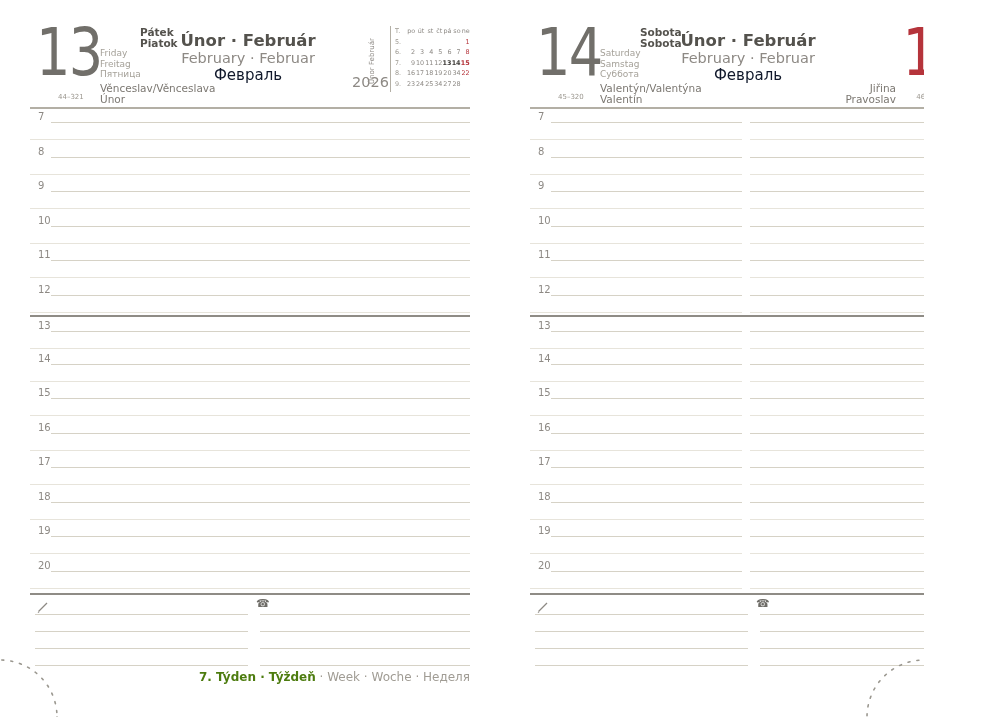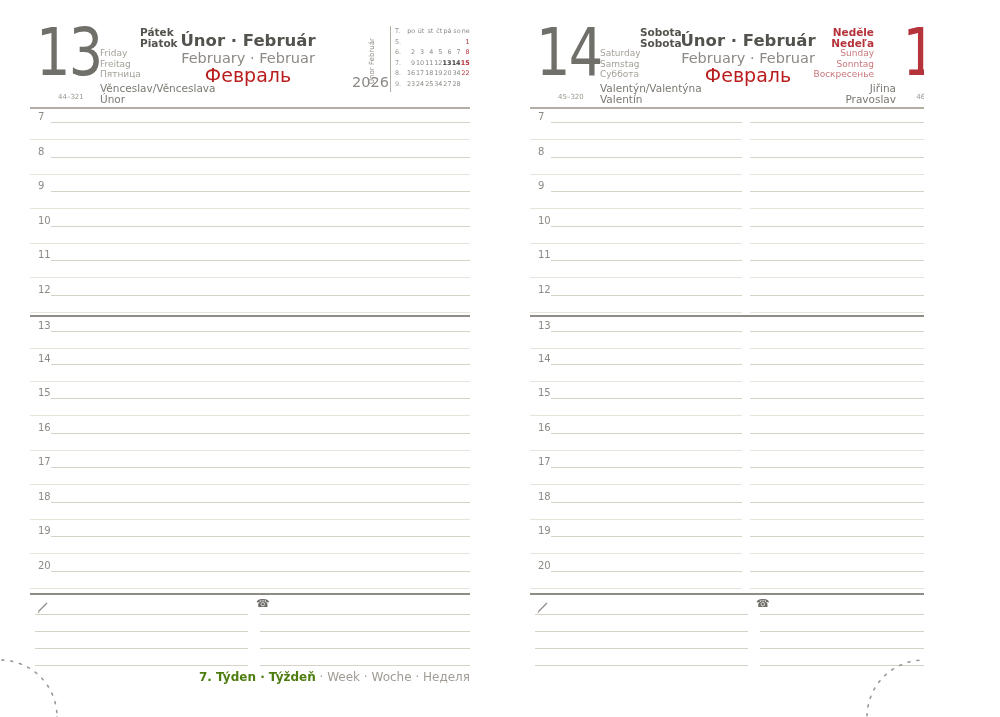--- a/index.html
+++ b/index.html
@@ -21,21 +21,21 @@
   .day-stack { position:absolute; left:70px; top:7px; line-height:10.6px; }
   .day-stack.right-align { left:auto; right:96px; text-align:right; }
   .day-stack .b { display:block; font-weight:bold; font-size:10.5px; color:#54524d;margin-left:40px; }
   .day-stack .l { display:block; font-size:9px; color:#a5a199; }
   .day-stack.red .b { color:#b5343b; }
   .day-stack.red .l { color:#c9787c; }
 
   .month-block { position:absolute; left:0; right:4px; top:11px; text-align:center; }
   .month-l1 { font-size:16.5px; font-weight:bold; color:#54524d; line-height:19px; }
   .month-l2 { font-size:14.5px; color:#8d8984; line-height:17px; }
-  .month-l3 { font-size:19px; color:#b91c1c; line-height:17px; }
+  .month-l3 { font-size:15px; color:#0f172a; line-height:17px; }
 
   
   .minical { position:absolute; right:0; top:4px; width:114px; height:82px; }
   .mc-rot {
     position:absolute; left:-12px; top:28px; width:56px;
     transform:rotate(-90deg); transform-origin:center;
     font-size:7px; color:#8d8984; line-height:8px; text-align:left;
   }
   .mc-rule { position:absolute; left:34px; top:2px; width:1px; height:66px; background:#b3afa5; }
   .mc-year { position:absolute; left:-4px; top:50px; width:40px; font-size:14.5px; color:#8d8984; }
@@ -293,27 +293,20 @@
       <span class="l">Samstag</span>
       <span class="l">Суббота</span>
     </div>
 
     <div class="month-block">
       <div class="month-l1">Únor · Február</div>
       <div class="month-l2">February · Februar</div>
       <div class="month-l3">Февраль</div>
     </div>
 
-    <div class="day-stack right-align red">
-      <span class="b">Neděle</span>
-      <span class="b">Nedeľa</span>
-      <span class="l">Sunday</span>
-      <span class="l">Sonntag</span>
-      <span class="l">Воскресенье</span>
-    </div>
     <div class="big-day red">15</div>
 
     <div class="doy pos-l">45–320</div>
     <div class="names">
       <span>Valentýn/Valentýna</span>
       <span>Valentín</span>
     </div>
     <div class="names right-align">
       <span>Jiřina</span>
       <span>Pravoslav</span>

